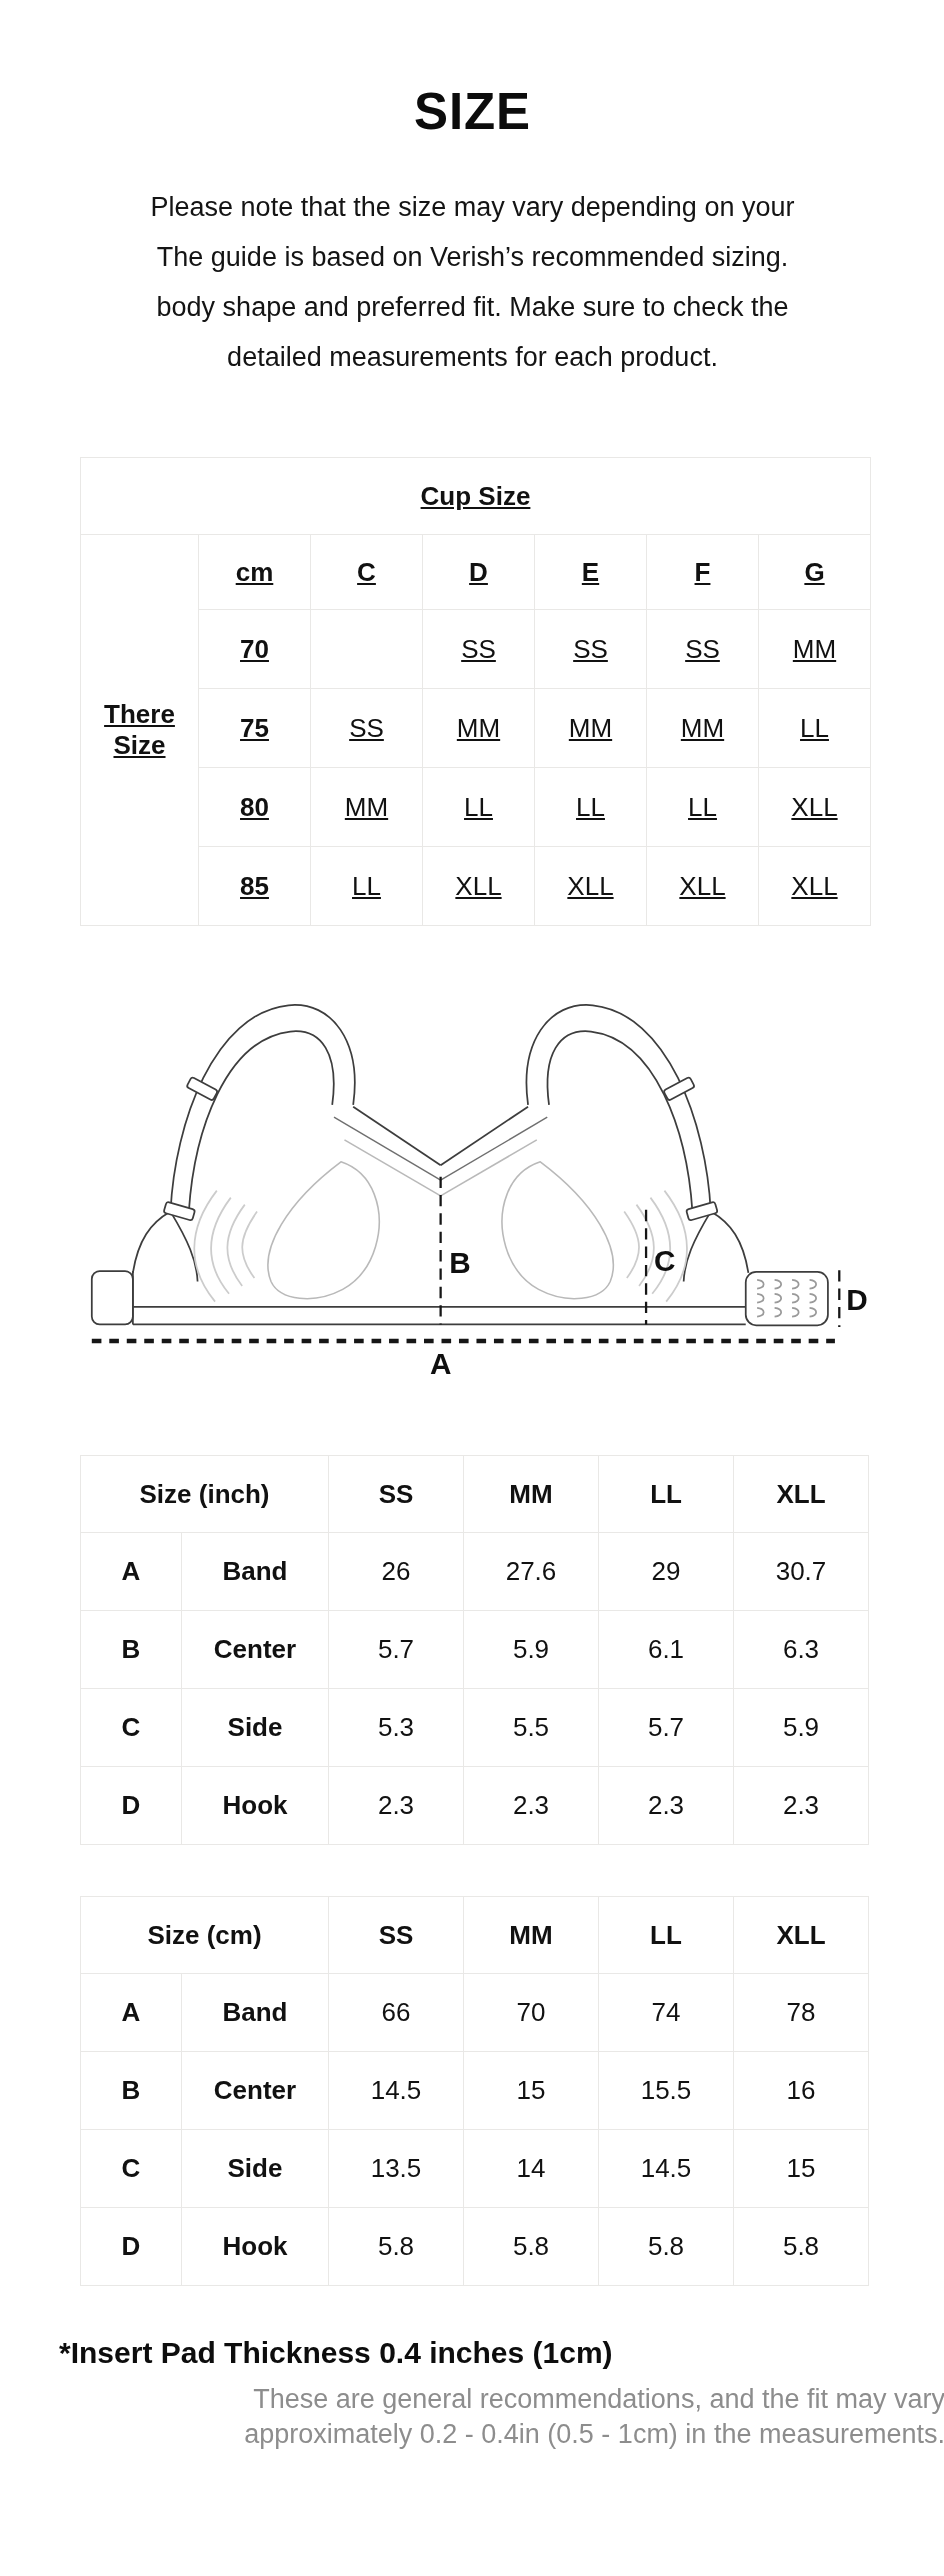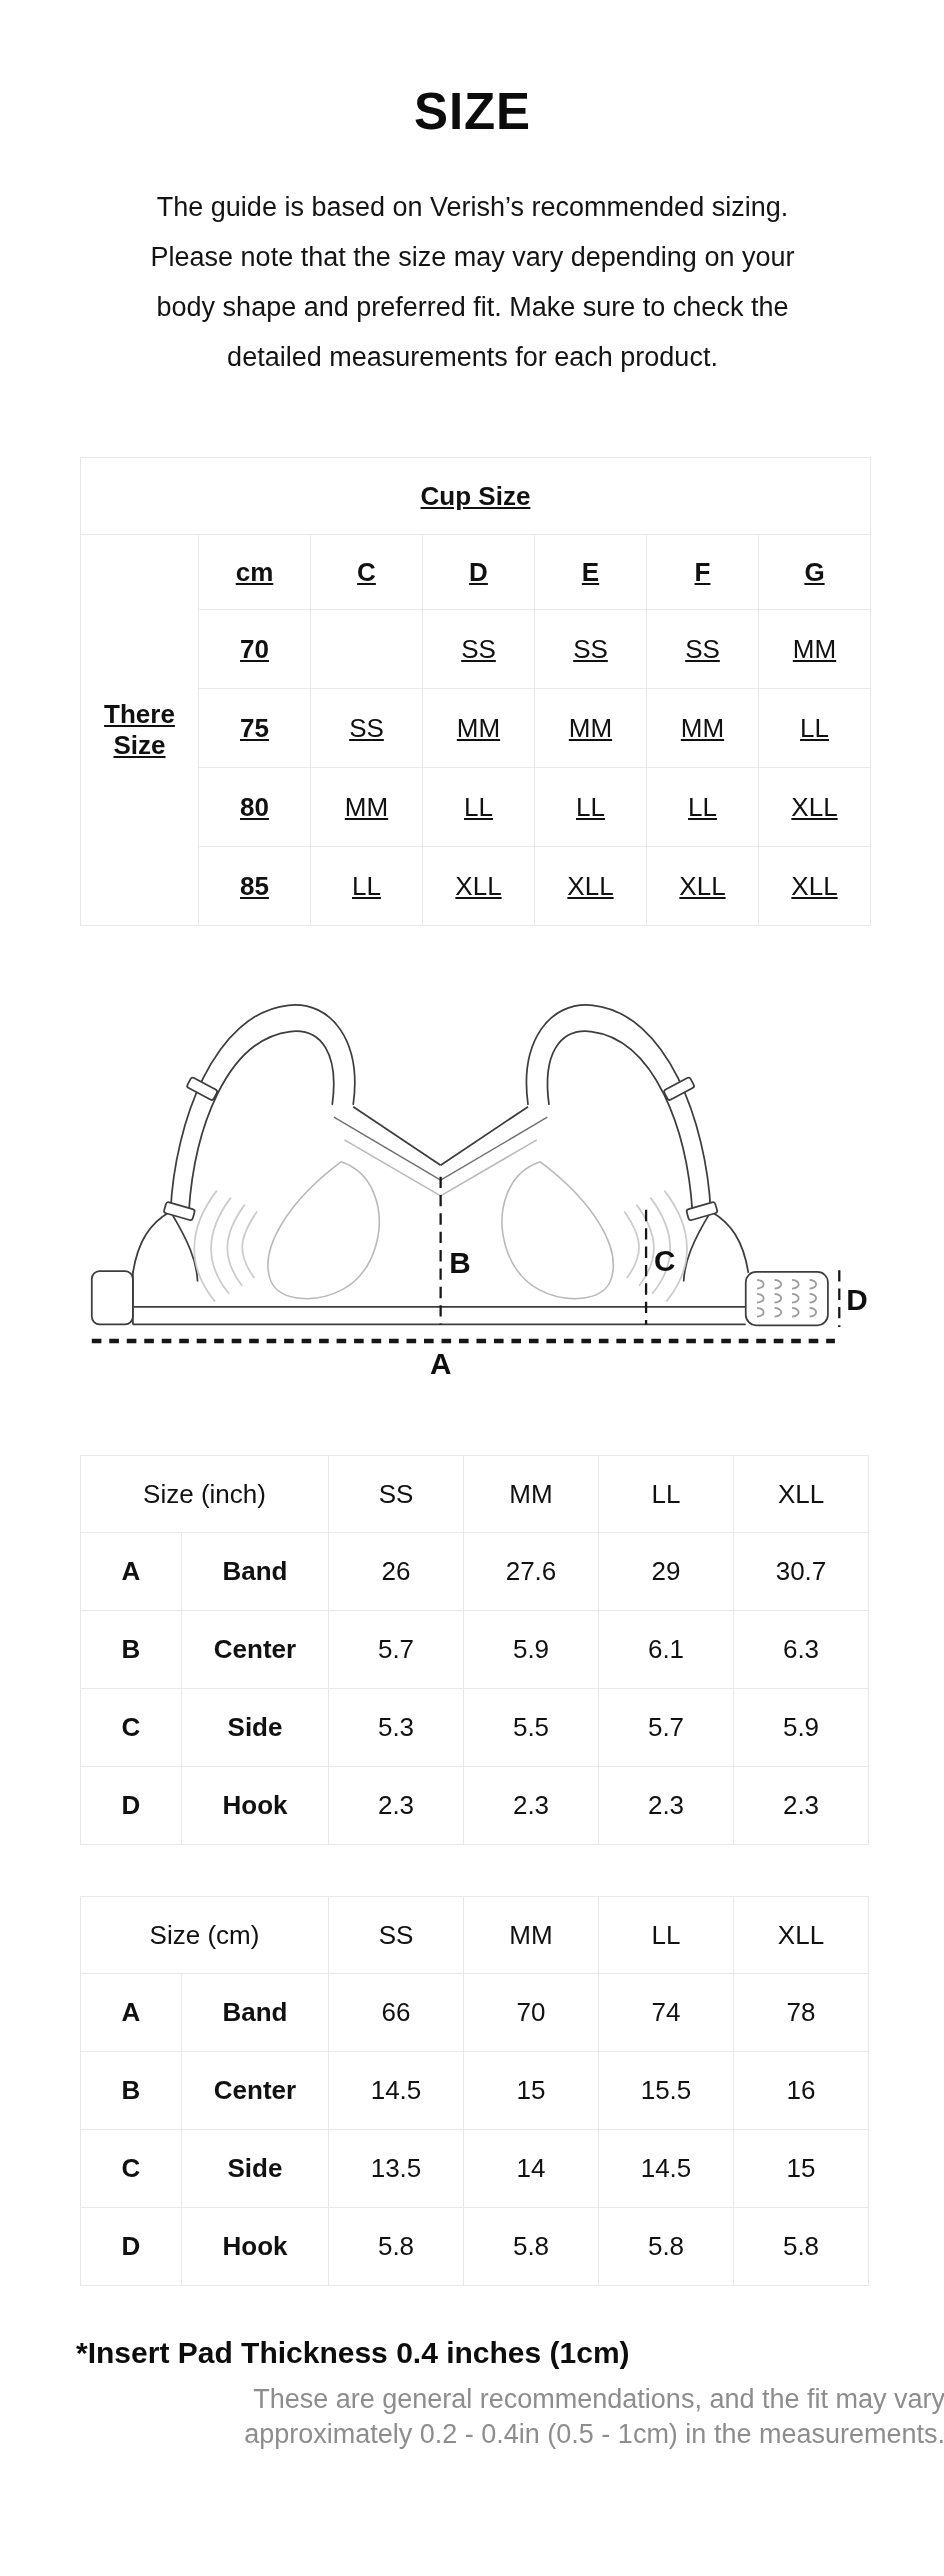--- a/index.html
+++ b/index.html
@@ -24,21 +24,21 @@
     border-collapse:collapse; table-layout:fixed;
     width:787px; margin-left:80px;
   }
   table.tbl td {
     text-align:center; vertical-align:middle;
     border:0.9px solid #e9e8e6; background:#fff;
     font-size:26px; color:#111; padding:0;
   }
   td.g { background:#f1f0ee; border:1.7px solid #ffffff; }
   td.hd { font-weight:700; font-size:24.5px; color:#151515; }
-  td.hd2 { font-weight:400; font-size:26px; color:#151515;margin-left:24px; }
+  td.hd2 { font-weight:700; font-size:26px; color:#151515;margin-left:24px; }
   td.bandnum { font-weight:700; font-size:24.5px; color:#151515; }
   td.key { font-weight:700; font-size:26px; color:#151515; }
   td.lbl { font-weight:700; font-size:21px; color:#151515; }
   td.val { color:#8a8a8a; font-size:26px; font-weight:400; }
   tr.rh1 { height:77px; }
   tr.rh2 { height:75px; }
   tr.rd  { height:79px; }
   tr.rd2 { height:78px; }
   .tbl1 { margin-top:75px;text-decoration:underline; }
   .tbl2 { margin-top:70px; }
@@ -53,39 +53,39 @@
   .seam { fill:none; stroke:#b9b9b9; stroke-width:1.8; }
   .arc  { fill:none; stroke:#cccccc; stroke-width:2; }
   .hook { fill:none; stroke:#9a9a9a; stroke-width:2; }
   .slider { fill:#ffffff; stroke:#3d3d3d; stroke-width:2; }
   .dash { stroke:#161616; stroke-width:2.6; stroke-dasharray:13 8; }
   .dots { stroke:#161616; stroke-width:5;   stroke-dasharray:11 9; }
   .mlabel { font-family:"Liberation Sans", sans-serif; font-size:34px; font-weight:700; fill:#0f0f0f; }
 
   
   .padnote {
-    margin:49px 0 0 76px;
+    margin:49px 0 0 59px;
     font-size:30px; font-weight:700; line-height:35px; color:#0d0d0d;
     white-space:nowrap;
   }
   .disclaimer { margin:12.2px 0 0 87px;text-align:right; }
   .disclaimer .line {
     font-size:27px; line-height:35px; color:#8d8d8d; white-space:nowrap;
   }
 </style>
 </head>
 <body>
 
 <div class="page">
 
   <div class="title">SIZE</div>
 
   <div class="intro">
+    <div class="line">Please note that the size may vary depending on your</div>
     <div class="line">The guide is based on Verish’s recommended sizing.</div>
-    <div class="line">Please note that the size may vary depending on your</div>
     <div class="line">body shape and preferred fit. Make sure to check the</div>
     <div class="line">detailed measurements for each product.</div>
   </div>
 
   <table class="tbl tbl1">
     <colgroup>
       <col style="width:118px">
       <col style="width:112px">
         <col style="width:112px">
         <col style="width:112px">

